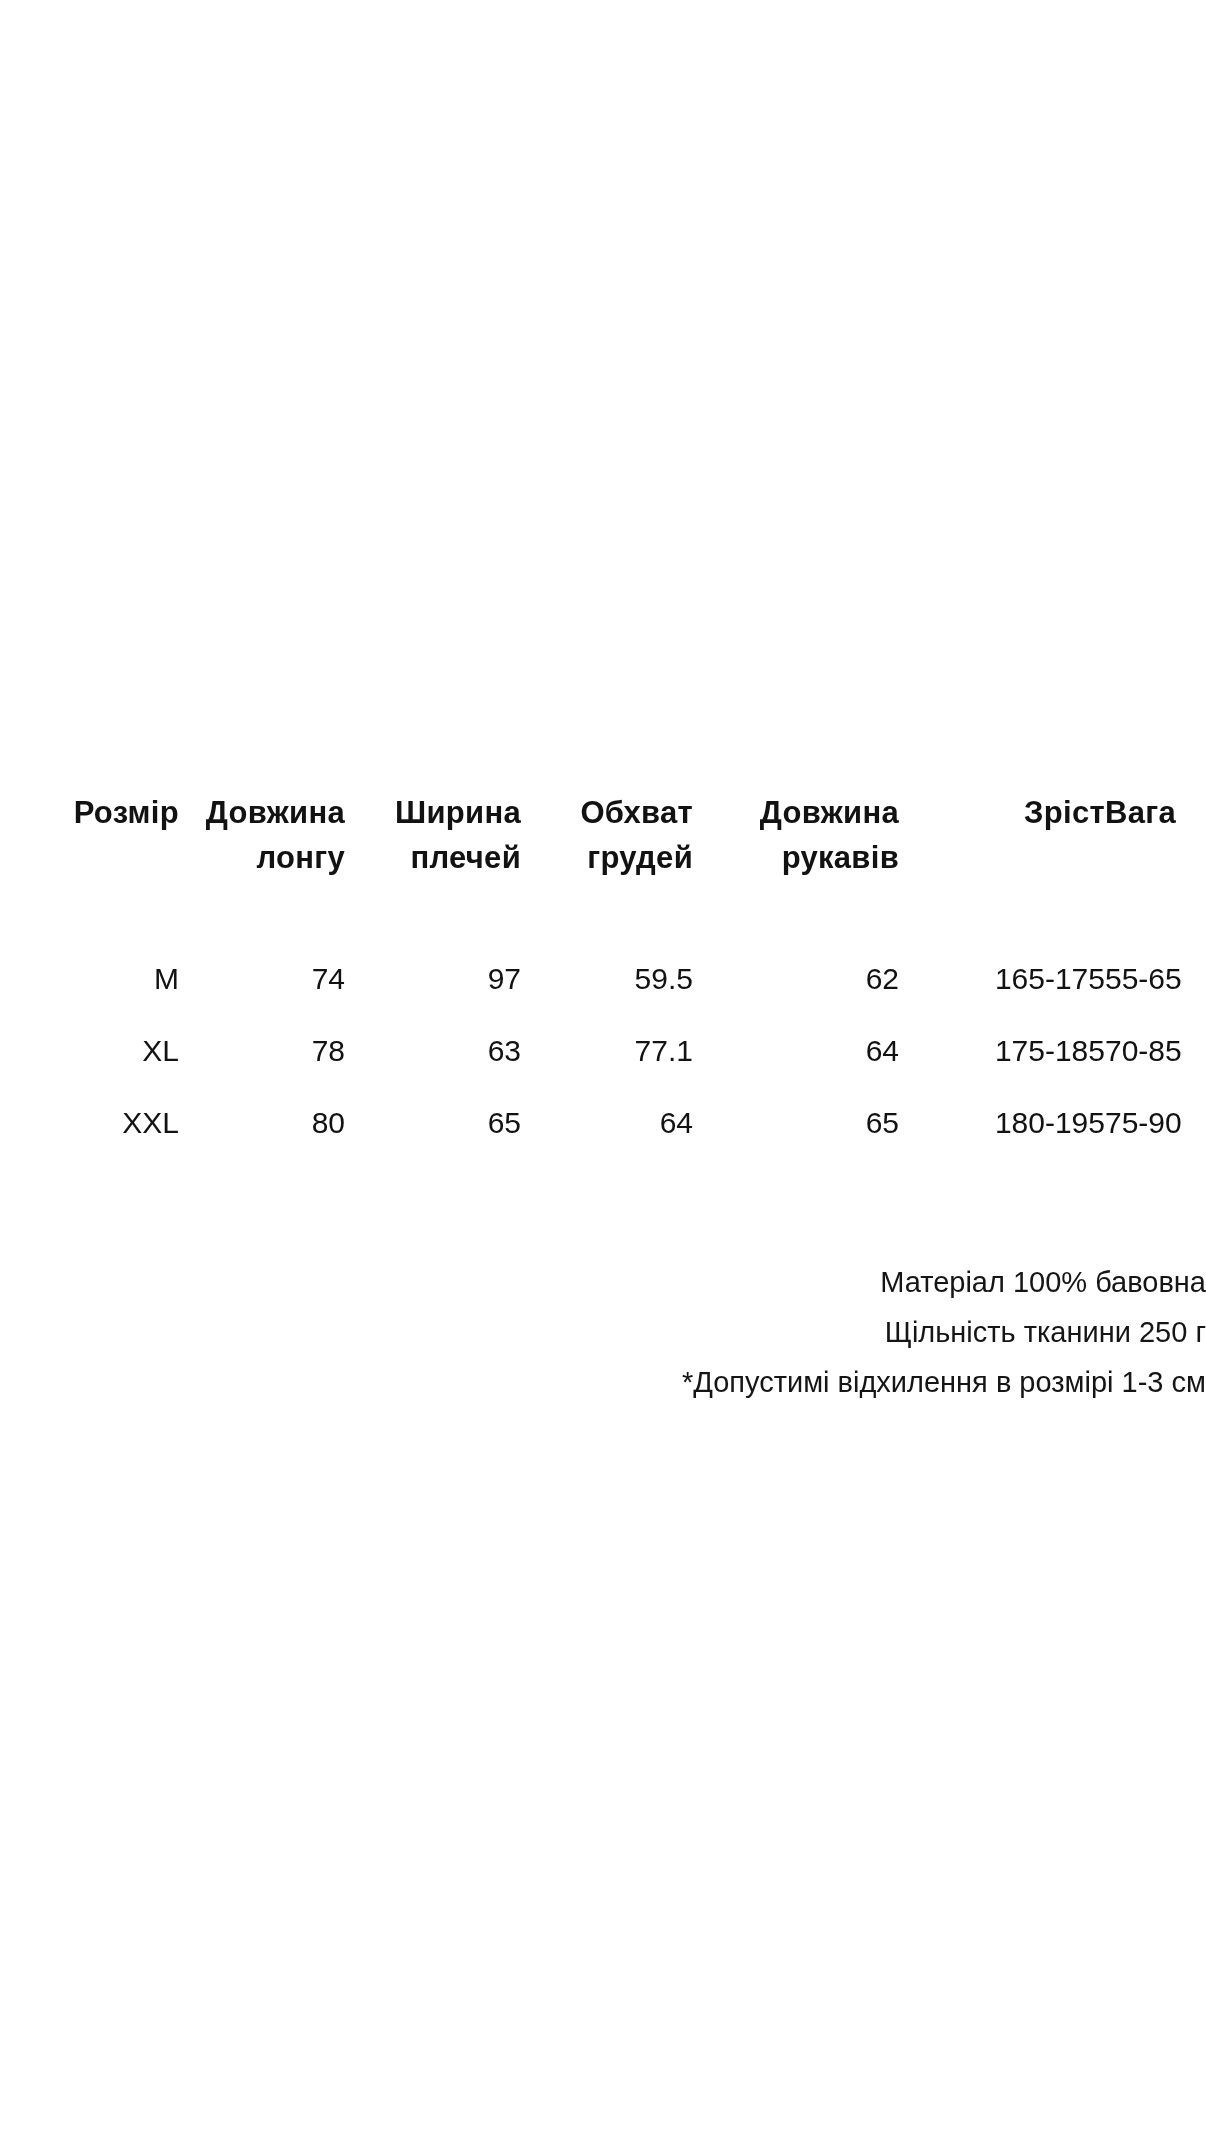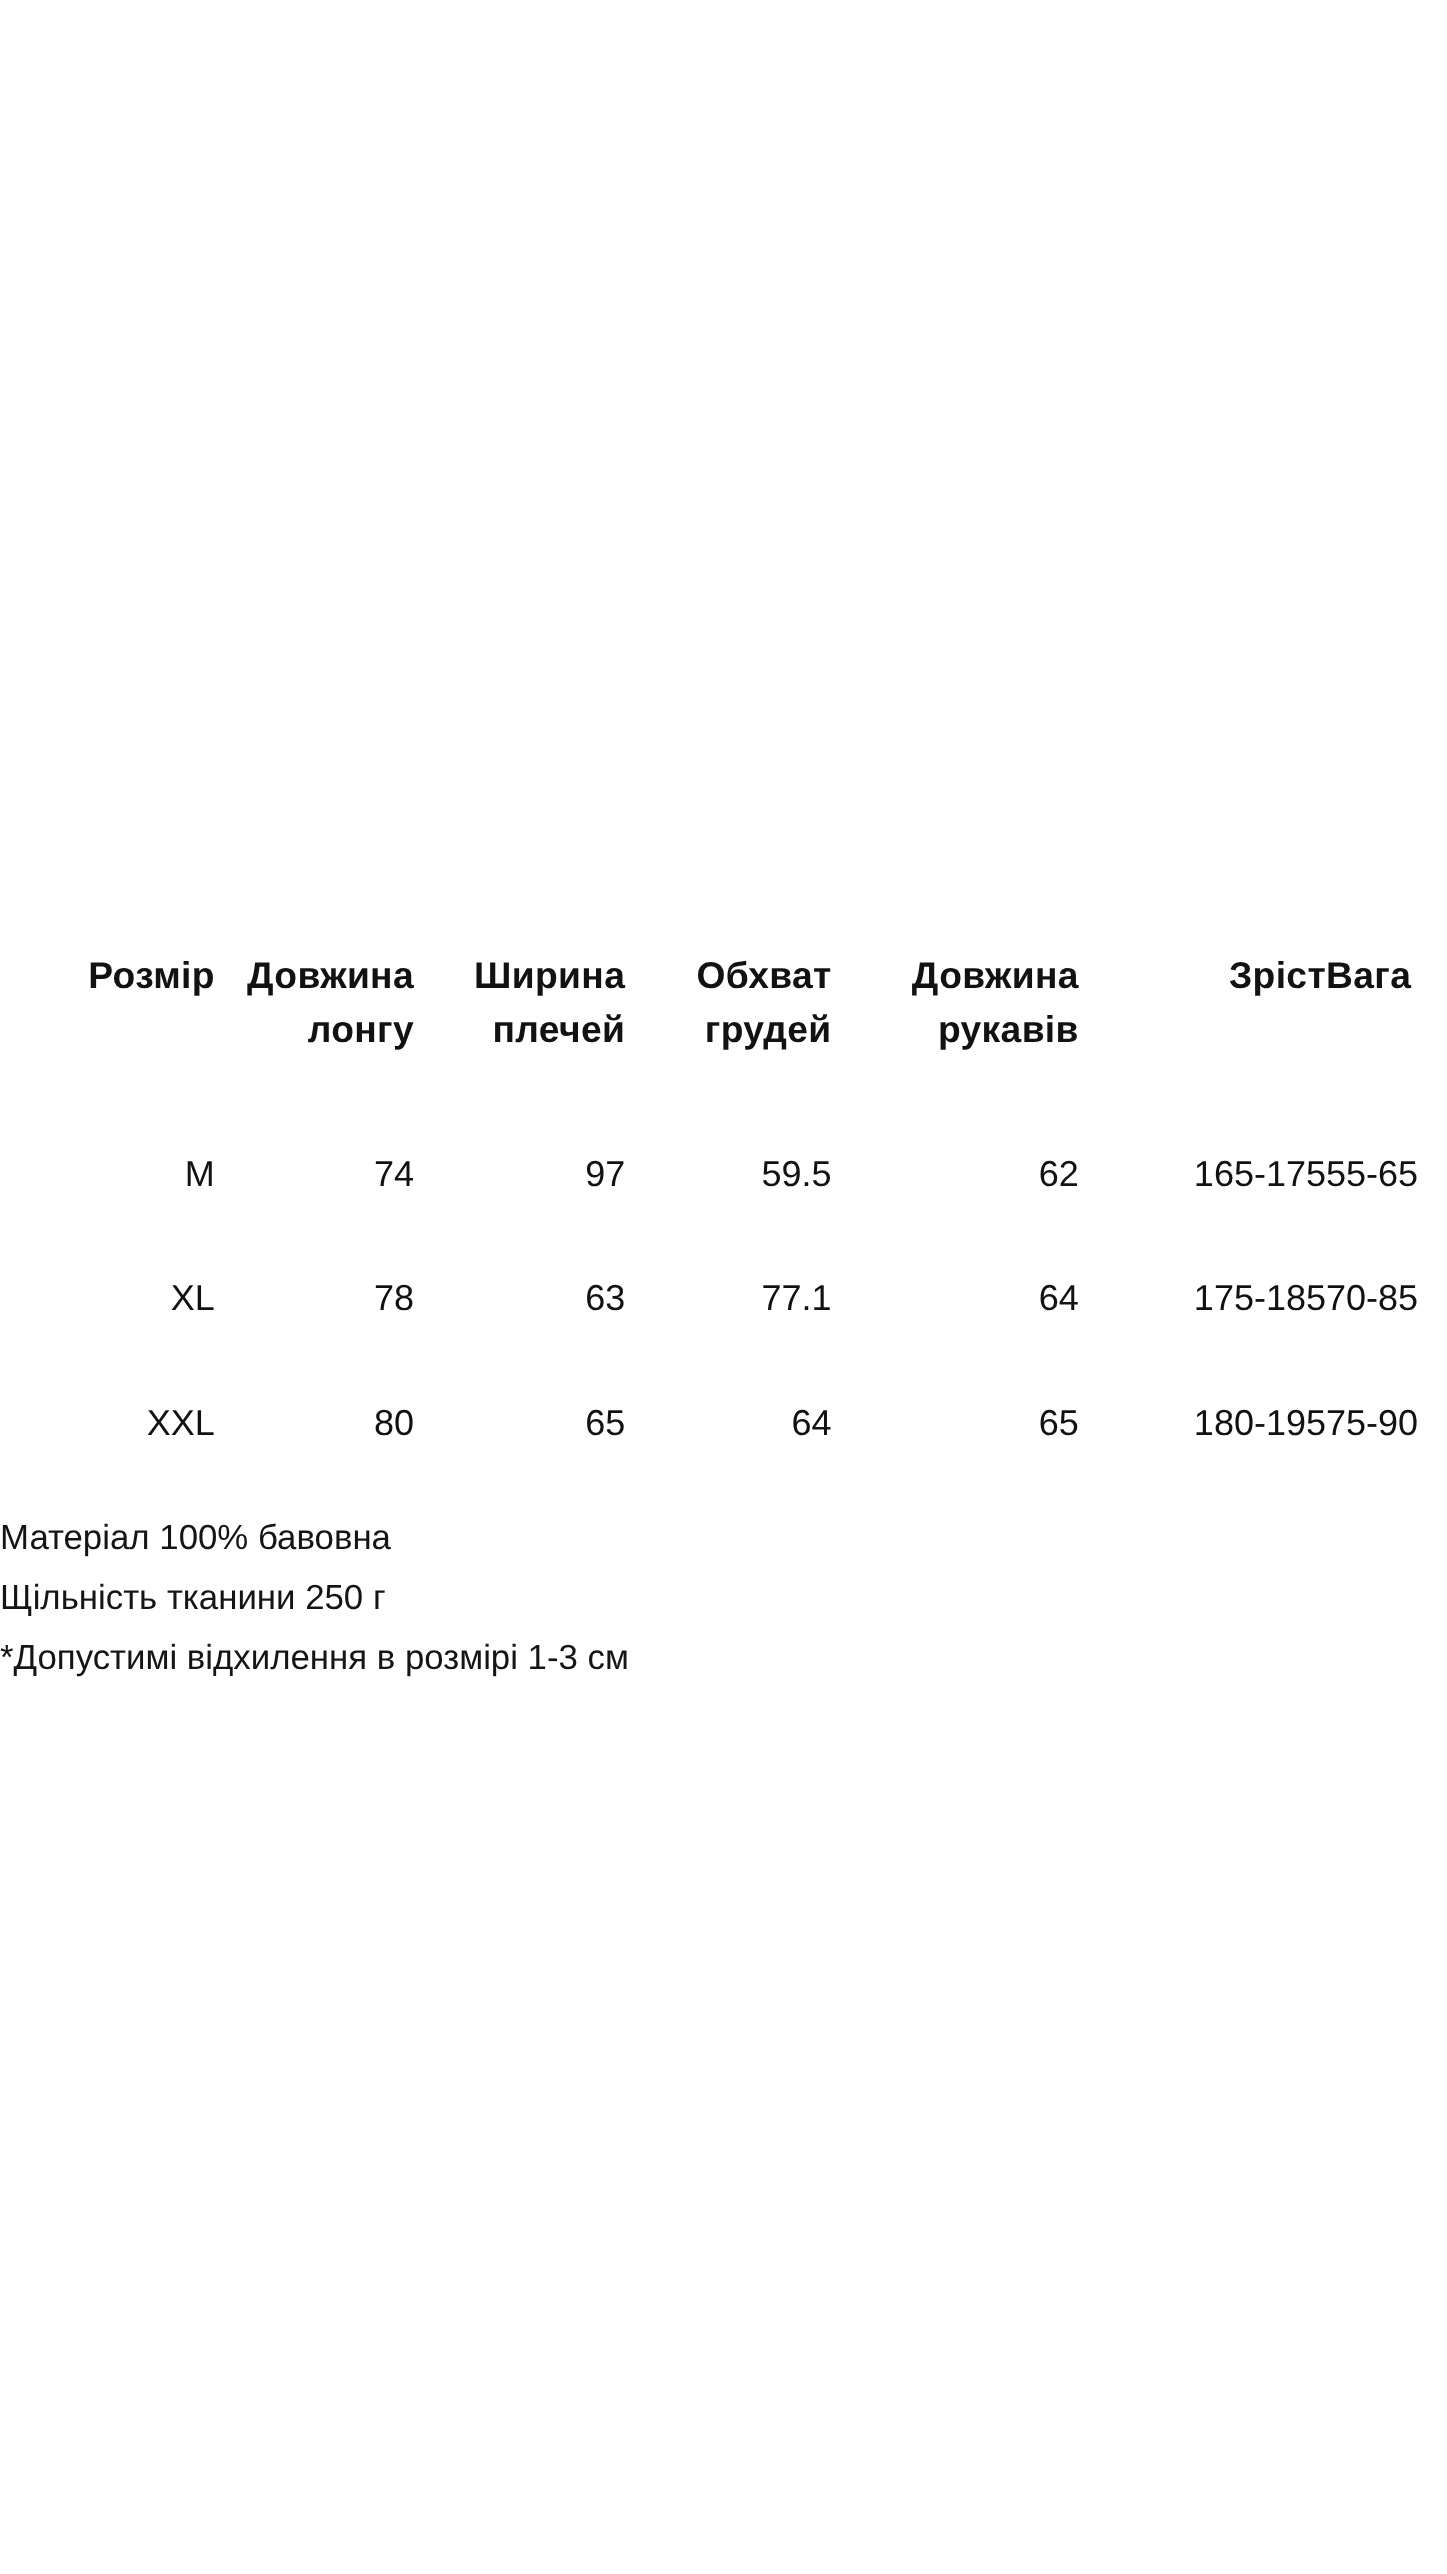--- a/index.html
+++ b/index.html
@@ -32,27 +32,27 @@
     line-height: 45px;
     letter-spacing: 0.3px;
   }
   .trow.header .cell span { display: block; white-space: nowrap; }
   .trow.data .cell {
     font-size: 30px;
     line-height: 45px;
     white-space: nowrap;
   }
   .trow.data.first { margin-top: 76px; }
-  .trow.data + .trow.data { margin-top: 59px; }
+  .trow.data + .trow.data { margin-top: 27px; }
   .notes {
     position: absolute;
     left: 0;
     top: 1257px;
     width: 1206px;
-    text-align: left;
+    text-align: right;
     font-size: 29px;
     line-height: 50px;
     color: #151515;
   }
   .notes div { white-space: nowrap; }
 </style>
 </head>
 <body>
 
 <div class="page">

